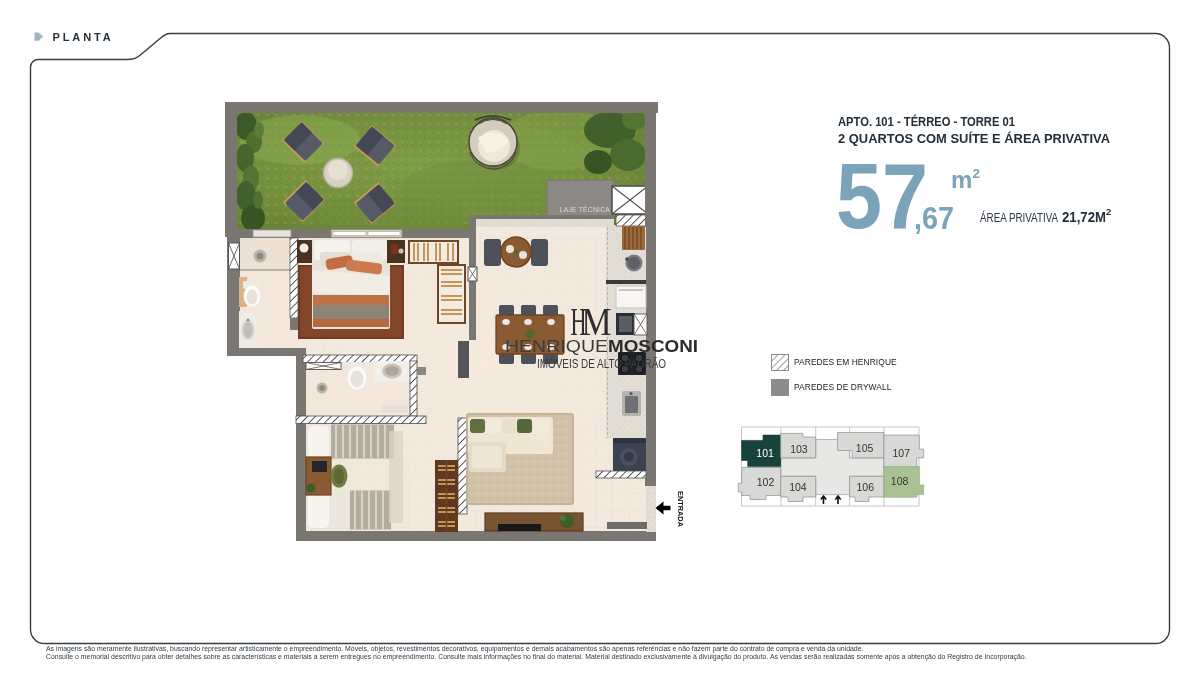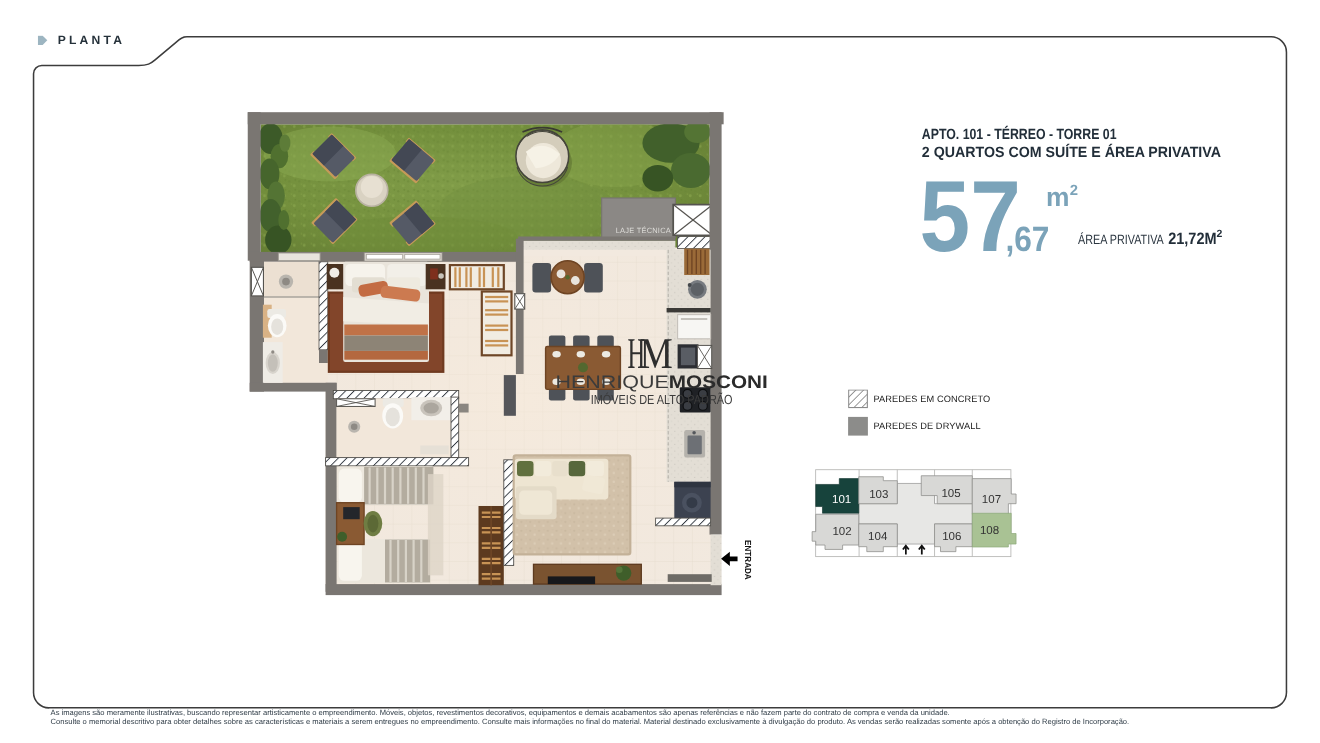--- a/index.html
+++ b/index.html
@@ -40,21 +40,21 @@
 <svg class="abs" style="left:771px;top:354px" width="19" height="18" viewBox="0 0 19 18">
   <defs>
     <pattern id="lgh" width="5" height="5" patternUnits="userSpaceOnUse" patternTransform="rotate(45)">
       <rect width="5" height="5" fill="#ffffff"></rect>
       <line x1="0" y1="0" x2="0" y2="5" stroke="#8a8a8a" stroke-width="1.6"></line>
     </pattern>
   </defs>
   <rect x="0.5" y="0.5" width="17" height="16" fill="url(#lgh)" stroke="#8a8a8a" stroke-width="1"></rect>
 </svg>
 
-<div class="abs" style="left:794px;top:357px;font-size:8.4px;color:#222;letter-spacing:0.1px;">PAREDES EM CONCRETO</div>
+<div class="abs" style="left:794px;top:357px;font-size:8.4px;color:#222;letter-spacing:0.1px;">PAREDES EM HENRIQUE</div>
 
 <div class="abs" style="left:771px;top:379px;width:18px;height:17px;background:#8c8c8a;"></div>
 
 <div class="abs" style="left:794px;top:382px;font-size:8.4px;color:#222;letter-spacing:0.1px;">PAREDES DE DRYWALL</div>
 
 <svg class="abs" style="left:733px;top:421px" width="196" height="90" viewBox="733 421 196 90">
 
   <rect x="741.5" y="427" width="177.5" height="79" fill="#ffffff" stroke="#b8b8b6" stroke-width="0.8"></rect>
   <line x1="781" y1="427" x2="781" y2="506" stroke="#b8b8b6" stroke-width="0.8"></line>
   <line x1="815.7" y1="427" x2="815.7" y2="506" stroke="#b8b8b6" stroke-width="0.8"></line>

